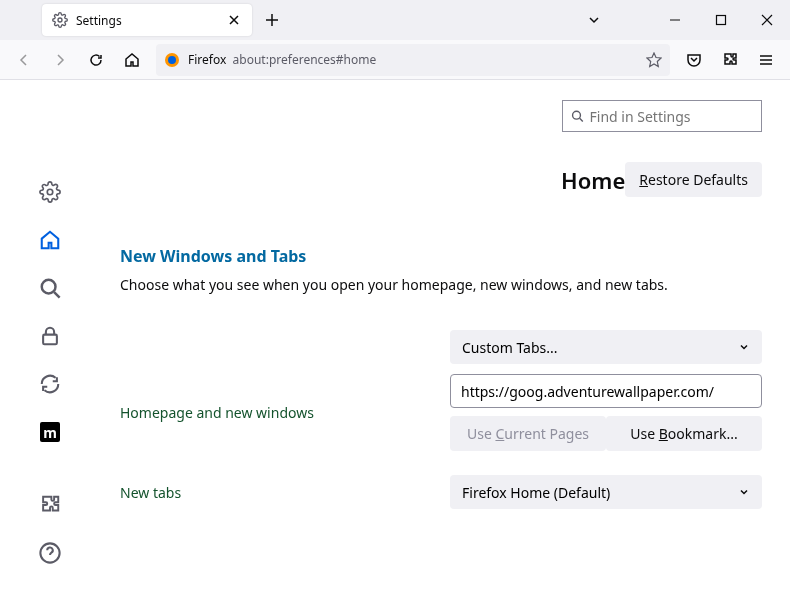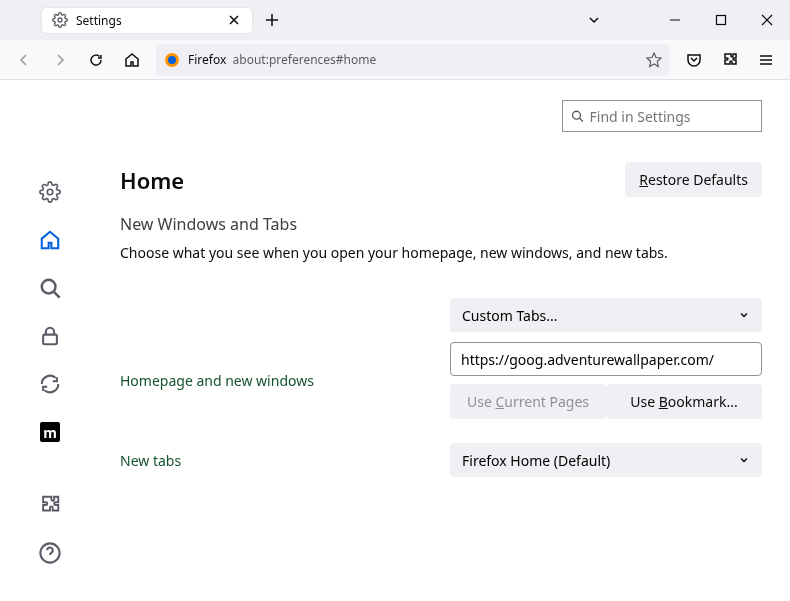--- a/index.html
+++ b/index.html
@@ -2,21 +2,21 @@
 <html><head>
 <meta charset="utf-8">
 <style>
 * { box-sizing: border-box; margin: 0; padding: 0; font-family: system-ui, -apple-system, "Segoe UI", sans-serif; }
 body { width: 790px; height: 601px; background: #fff; overflow: hidden; position: relative; }
 
 .window-controls { position: absolute; top: 0; right: 0; display: flex; height: 40px; align-items: center; }
 .wc-btn { width: 46px; height: 40px; display: flex; align-items: center; justify-content: center; cursor: pointer; }
 
 .tabbar { height: 40px; display: flex; align-items: center; padding-left: 42px; background: #f0f0f4; }
-.tab { display: flex; align-items: center; background: #fff; border-radius: 4px; height: 25px; padding: 0 10px; width: 210px; gap: 8px; box-shadow: 0 0 2px rgba(0,0,0,0.15); }
+.tab { display: flex; align-items: center; background: #fff; border-radius: 4px; height: 32px; padding: 0 10px; width: 210px; gap: 8px; box-shadow: 0 0 2px rgba(0,0,0,0.15); }
 .tab-title { font-size: 12px; flex: 1; color: #0c0c0d; }
 .tab-close { width: 16px; height: 16px; display: flex; align-items: center; justify-content: center; cursor: pointer; }
 .new-tab { width: 28px; height: 28px; display: flex; align-items: center; justify-content: center; margin-left: 6px; cursor: pointer; border-radius: 4px; }
 .chevron-down-tb { margin-left: auto; margin-right: 182px; width: 28px; height: 28px; display:flex; align-items:center; justify-content:center; }
 
 .toolbar { height: 40px; display: flex; align-items: center; gap: 4px; padding: 0 8px; border-bottom: 1px solid #e0e0e6; background: #f9f9fb; }
 .tb-btn { width: 32px; height: 32px; display: flex; align-items: center; justify-content: center; border-radius: 4px; cursor: pointer; }
 .tb-btn.disabled { opacity: 0.4; cursor: default; }
 .urlbar { flex: 1; height: 32px; background: #f0f0f4; border-radius: 4px; display: flex; align-items: center; padding: 0 8px; gap: 8px; margin: 0 4px; }
 .urlbar-text { font-size: 12px; color: #5b5b66; flex: 1; }
@@ -27,27 +27,27 @@
 .sidebar { width: 100px; display: flex; flex-direction: column; align-items: center; padding-top: 92px; gap: 0; }
 .sb-item { width: 40px; height: 40px; display: flex; align-items: center; justify-content: center; border-radius: 4px; cursor: pointer; margin-bottom: 8px; }
 .sb-item.active svg { stroke: #0060df; }
 .sb-bottom { margin-top: auto; margin-bottom: 20px; }
 
 .main { flex: 1; padding: 20px 28px 0 20px; overflow: hidden; }
 .search-row { display: flex; justify-content: flex-end; margin-bottom: 30px; }
 .search-box { width: 200px; height: 32px; border: 1px solid #8f8f9d; border-radius: 0; display: flex; align-items: center; padding: 0 8px; gap: 6px; }
 .search-box input { border: none; outline: none; font-size: 14px; width: 100%; }
 
-.heading-row { display: flex; align-items: center; justify-content: space-between; margin-bottom: 16px; }
+.heading-row { display: flex; align-items: center; justify-content: flex-end; margin-bottom: 48px; }
 h1 { font-size: 22px; font-weight: 600; color: #0c0c0d; }
 .btn { background: #f0f0f4; border: none; padding: 8px 14px; border-radius: 4px; font-size: 14px; cursor: pointer; color: #0c0c0d; min-height: 32px; }
 .btn.disabled { color: #8f8f9d; cursor: default; }
 .u { text-decoration: underline; }
 
-h2 { font-size: 16px; font-weight: 400; margin-bottom: 8px; color: #404040; }
+h2 { font-size: 16px; font-weight: 700; margin-bottom: 8px; color: #0369a1; }
 .desc { font-size: 14px; color: #0c0c0d; margin-bottom: 36px; }
 
 .form-row { display: flex; align-items: center; margin-bottom: 10px; }
 .form-label { width: 330px; font-size: 14px; color: #14532d; }
 .form-ctrl { flex: 1; }
 .select { width: 100%; height: 34px; background: #f0f0f4; border: none; border-radius: 4px; display: flex; align-items: center; padding: 0 12px; font-size: 14px; cursor: pointer; justify-content: space-between; }
 .input-text { width: 100%; height: 34px; border: 1px solid #8f8f9d; border-radius: 4px; padding: 0 10px; font-size: 14px; outline: none; }
 .btn-row { display: flex; gap: 0; margin-top: 8px; }
 .btn-row .btn { flex: 1; white-space: nowrap; overflow: hidden; text-overflow: ellipsis; }
 

